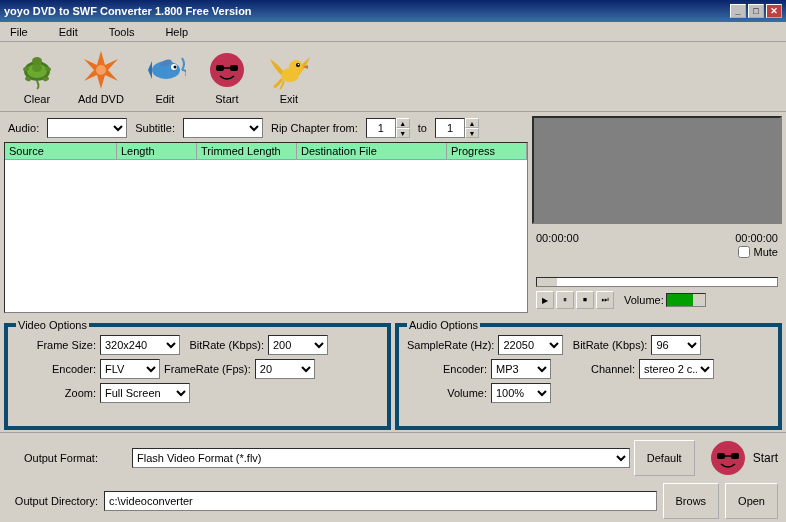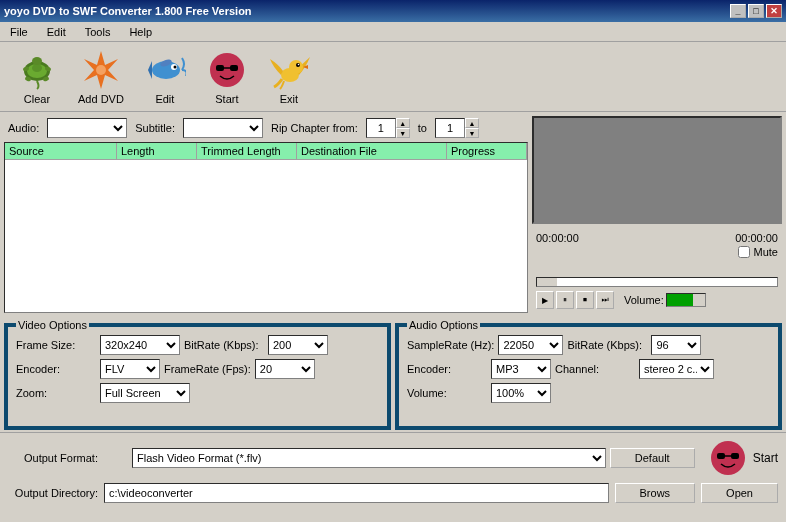--- a/index.html
+++ b/index.html
@@ -38,21 +38,21 @@
       justify-content: center;
       color: black;
     }
     .menu-bar {
       background: #d4d0c8;
       height: 20px;
       display: flex;
       align-items: center;
       padding: 4px 4px;
       border-bottom: 1px solid #a0a0a0;
-      gap: 7px;
+      gap: 19px;
     }
     .menu-item {
       padding: 2px 6px;
       cursor: pointer;
       font-size: 11px;
     }
     .toolbar {
       background: #d4d0c8;
       height: 70px;
       display: flex;
@@ -169,20 +169,21 @@
     }
     .option-row {
       display: flex;
       align-items: center;
       gap: 4px;
       margin-bottom: 4px;
     }
     .opt-label {
       font-size: 11px;
       min-width: 80px;
+      text-align: right;
     }
     .opt-select {
       height: 20px;
       font-size: 11px;
       background: white;
       border: 1px inset #808080;
     }
     .output-row {
       display: flex;
       align-items: center;
@@ -199,22 +200,22 @@
     }
     .output-input {
       flex: 1;
       height: 20px;
       font-size: 11px;
       background: white;
       border: 1px inset #808080;
       padding: 4px;
     }
     .output-btn {
-      height: 20px;
-      padding: 0 24px;
+      height: 36px;
+      padding: 0 12px;
       font-size: 11px;
       background: #d4d0c8;
       border: 1px outset #fff;
       cursor: pointer;
     }
     fieldset {
       border: 4px solid #0c4a6e;
       padding: 4px 8px 8px 8px;
       margin: 0;
     }

